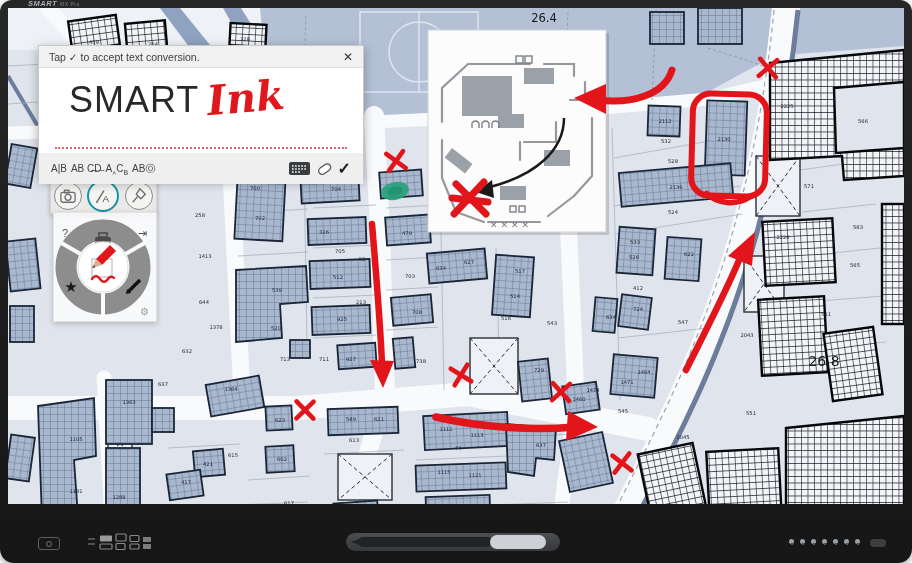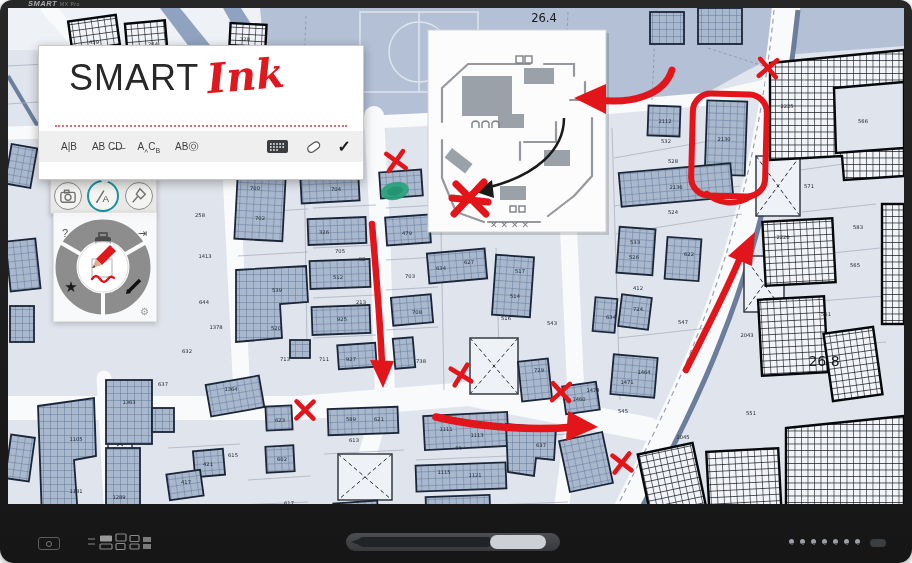--- a/index.html
+++ b/index.html
@@ -24,21 +24,21 @@
   .wall{stroke:#95989d;stroke-width:2.2;fill:none;stroke-linecap:round;}
   .gb{fill:#9aa1a9;stroke:none;}
   
   .ink-dialog{position:absolute;left:30px;top:37px;width:324px;height:133px;background:#fff;border:1px solid #c9c9c9;box-shadow:0 3px 10px rgba(0,0,0,.3);z-index:6;}
   .dlg-head{height:21px;background:#f1f1f1;border-bottom:1px solid #e0e0e0;display:flex;align-items:center;padding:0 10px;font-size:10.5px;color:#3c3c3c;}
   .dlg-close{margin-left:auto;font-size:12px;color:#333;cursor:pointer;}
   .dlg-body{position:relative;height:79px;display:flex;align-items:baseline;padding:6px 0 0 30px;}
   .txt-smart{font-family:"Liberation Sans",sans-serif;font-size:36px;font-weight:400;letter-spacing:1px;color:#282828;}
   .txt-ink{font-family:"DejaVu Serif",serif;font-style:italic;font-weight:bold;font-size:41px;color:#e0181d;display:inline-block;transform:rotate(-5deg);margin-left:8px;}
   .dots{position:absolute;left:16px;right:16px;bottom:4px;border-top:2px dotted #dd6b6b;}
-  .dlg-foot{height:31px;background:#efefef;display:flex;align-items:center;padding:0 12px 0 22px;gap:15px;}
+  .dlg-foot{height:31px;background:#efefef;display:flex;align-items:center;padding:0 12px 0 12px;gap:4px;}
   .gest{font-size:10px;color:#3f3f3f;cursor:pointer;white-space:nowrap;}
   .gsub{font-size:7px;vertical-align:sub;}
   .sp{flex:1;}
   .fico{display:flex;align-items:center;cursor:pointer;}
   .chk{font-size:16px;font-weight:bold;color:#1a1a1a;cursor:pointer;}
   
   .ink-toolbar{position:absolute;left:42px;top:170px;width:105px;height:34px;background:#e9e9e7;border:1px solid #d4d4d2;display:flex;align-items:center;justify-content:space-around;z-index:5;box-shadow:0 2px 5px rgba(0,0,0,.25);}
   .ink-toolbar::before{content:"";position:absolute;top:-4px;left:50px;width:8px;height:8px;background:#e9e9e7;transform:rotate(45deg);}
   .tbtn{width:26px;height:26px;border-radius:50%;border:1.6px solid #8a8a8a;background:#f4f4f2;display:flex;align-items:center;justify-content:center;cursor:pointer;}
   .tbtn.sel{border:2.6px solid #1593a0;width:28px;height:28px;}
@@ -379,20 +379,24 @@
             <g transform="translate(614 455) rotate(-4)">
               <line x1="-9" y1="-8" x2="9" y2="8"></line>
               <line x1="8" y1="-9" x2="-8" y2="9"></line>
             </g>
           </g>
       </g>
     </svg>
 
     
     <div class="ink-dialog">
+      <div class="dlg-head">
+        <span>Tap ✓ to accept text conversion.</span>
+        <span class="dlg-close">✕</span>
+      </div>
       <div class="dlg-body">
         <span class="txt-smart">SMART</span>
         <span class="txt-ink">Ink</span>
         <div class="dots"></div>
       </div>
       <div class="dlg-foot">
         <span class="gest">A|B</span>
         <span class="gest">AB C̶D̶</span>
         <span class="gest"><span>A‸C</span><span class="gsub">B</span></span>
         <span class="gest">ABⓄ</span>

